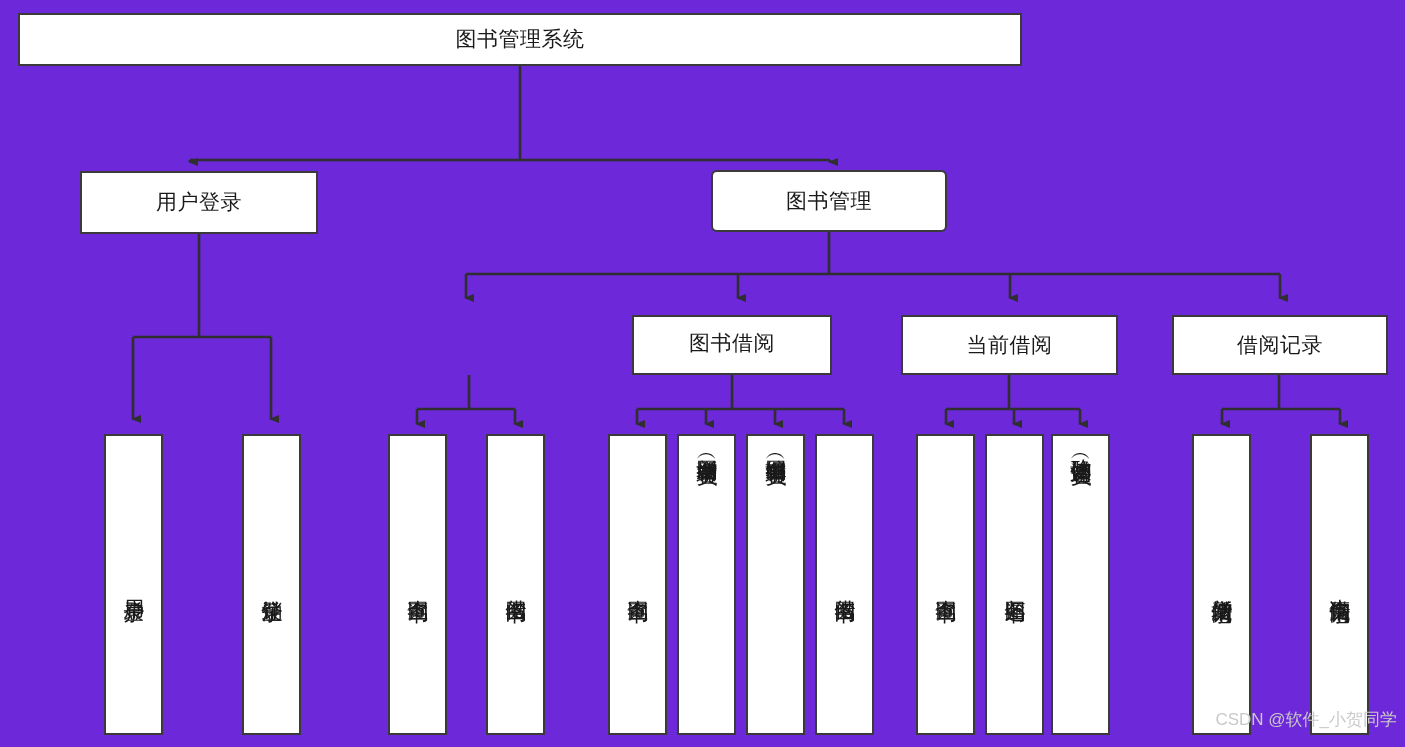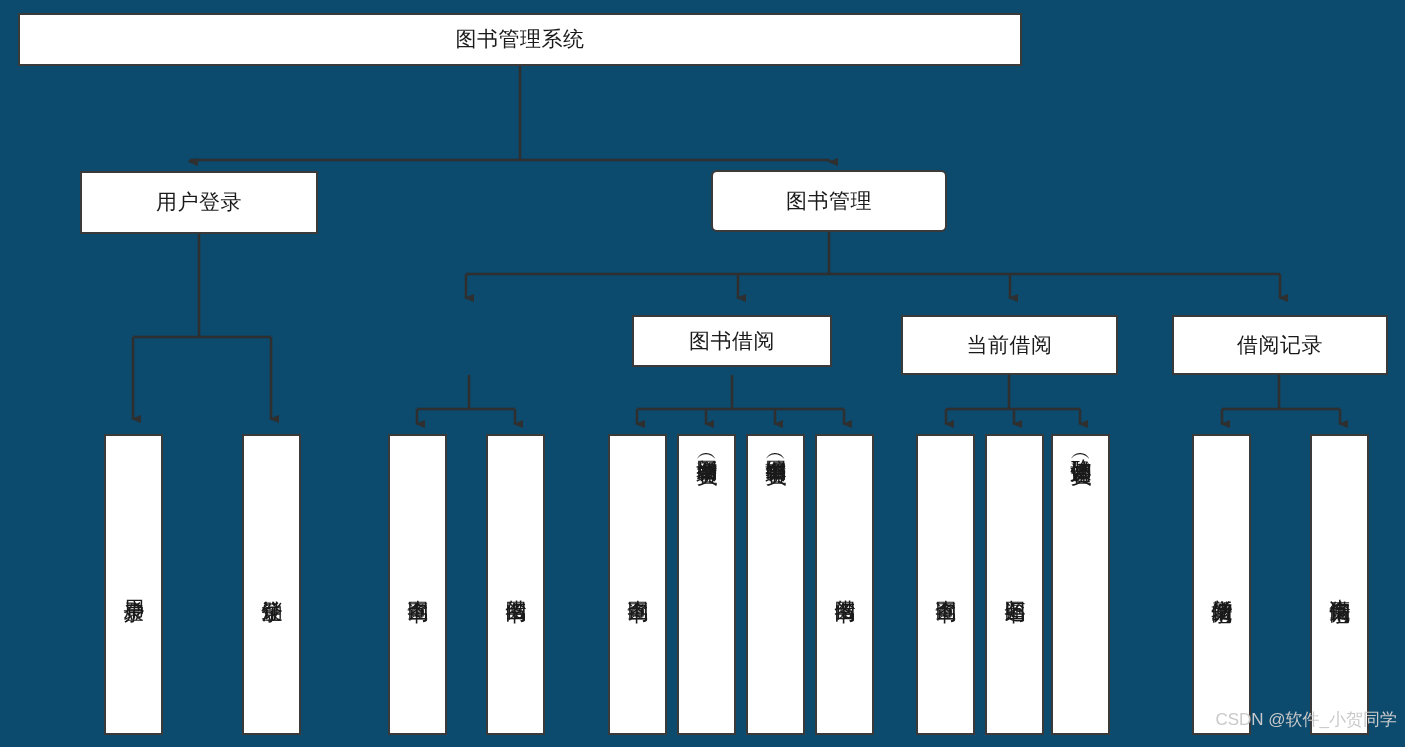--- a/index.html
+++ b/index.html
@@ -7,21 +7,21 @@
     padding: 0;
     background: #ffffff;
   }
   body {
     font-family: "DejaVu Sans", "Liberation Sans", sans-serif;
   }
   #canvas {
     position: relative;
     width: 1405px;
     height: 747px;
-    background: #0c4a6e;
+    background: #6d28d9;
     overflow: hidden;
   }
   svg.wires {
     position: absolute;
     left: 0;
     top: 0;
     width: 1405px;
     height: 747px;
     pointer-events: none;
   }
@@ -136,21 +136,21 @@
     <span class="lbl">图书管理系统</span>
   </div>
 
   <div class="node h" style="left:80px; top:171px; width:238px; height:63px;">
     <span class="lbl">用户登录</span>
   </div>
   <div class="node h" style="left:711px; top:170px; width:236px; height:62px;border-radius:6px;">
     <span class="lbl">图书管理</span>
   </div>
 
-  <div class="node h" style="left:632px; top:315px; width:200px; height:52px;">
+  <div class="node h" style="left:632px; top:315px; width:200px; height:60px;font-family:Liberation Mono, monospace;">
     <span class="lbl">图书借阅</span>
   </div>
   <div class="node h" style="left:901px; top:315px; width:217px; height:60px;justify-content:center;">
     <span class="lbl">当前借阅</span>
   </div>
   <div class="node h" style="left:1172px; top:315px; width:216px; height:60px;">
     <span class="lbl">借阅记录</span>
   </div>
 
   <div class="node v mid" style="left:104px; top:434px; width:59px; height:301px;">

